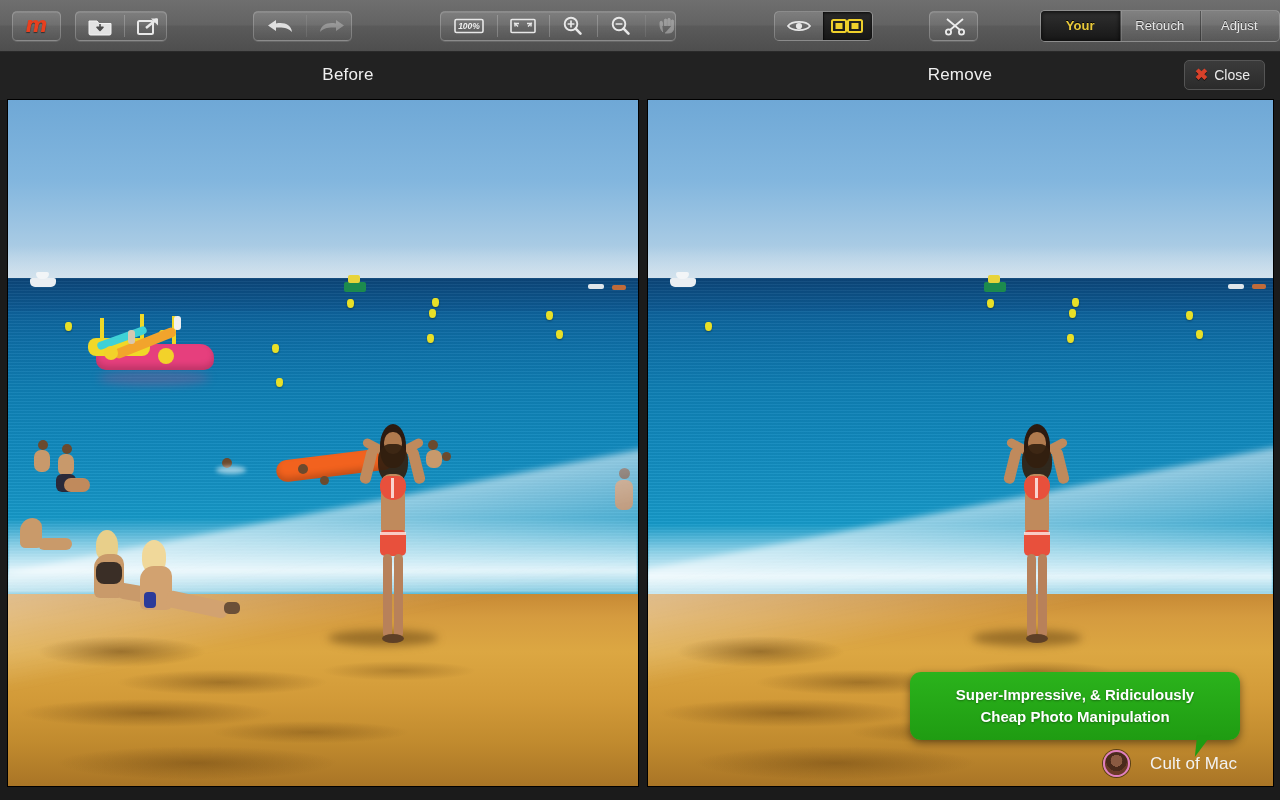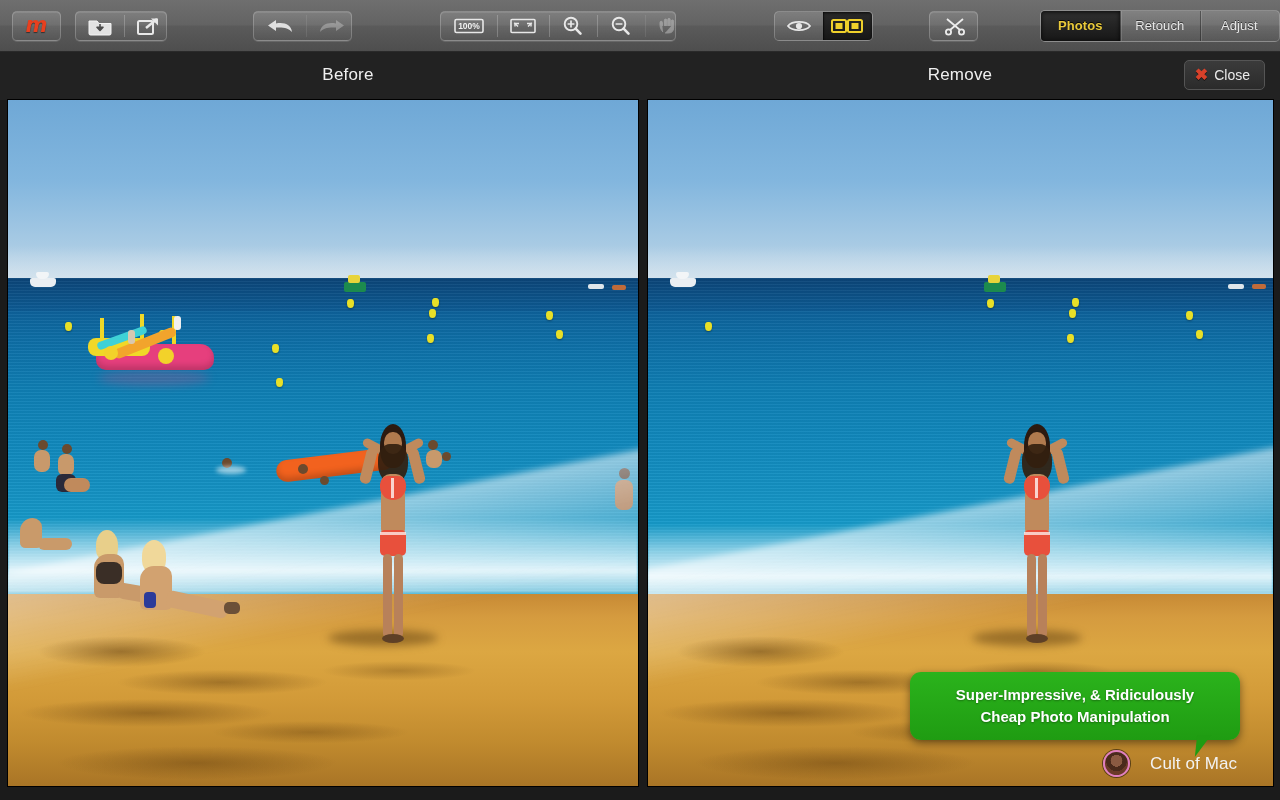--- a/index.html
+++ b/index.html
@@ -297,21 +297,21 @@
           <path d="M11 4 L3 9.5 L11 15 V11.5 C18 11 24 12 27 16 C26 9 20 6 11 7.5 Z" fill="#e0e0e0"></path>
         </svg>
       </div>
       <div class="tb-btn dim">
         <svg width="30" height="20" viewBox="0 0 30 20">
           <path d="M19 4 L27 9.5 L19 15 V11.5 C12 11 6 12 3 16 C4 9 10 6 19 7.5 Z" fill="#cfcfcf"></path>
         </svg>
       </div>
     </div>
 
-    <div class="tb-group" style="margin-left:88px;">
+    <div class="tb-group" style="margin-left:88px;font-style:italic;">
       <div class="tb-btn">
         <svg width="34" height="20" viewBox="0 0 34 20">
           <rect x="3" y="3.5" width="28" height="13" rx="1.5" fill="none" stroke="#e8e8e8" stroke-width="1.6"></rect>
           <text x="17" y="13.3" font-family="Liberation Sans, sans-serif" font-size="8.5" font-weight="bold" fill="#f2f2f2" text-anchor="middle">100%</text>
         </svg>
       </div>
       <div class="tb-btn">
         <svg width="30" height="20" viewBox="0 0 30 20">
           <rect x="3" y="3.5" width="24" height="13" rx="1" fill="none" stroke="#e8e8e8" stroke-width="1.6"></rect>
           <path d="M7 7.5 L11 7.5 M7 7.5 L7 10.5 M23 7.5 L19 7.5 M23 7.5 L23 10.5" stroke="#e8e8e8" stroke-width="1.4"></path>
@@ -362,21 +362,21 @@
       <div class="tb-btn">
         <svg width="28" height="20" viewBox="0 0 28 20">
           <path d="M6 3 L19 14 M22 3 L9 14" stroke="#ececec" stroke-width="1.8" fill="none"></path>
           <circle cx="7.5" cy="16" r="2.6" fill="none" stroke="#ececec" stroke-width="1.8"></circle>
           <circle cx="20.5" cy="16" r="2.6" fill="none" stroke="#ececec" stroke-width="1.8"></circle>
         </svg>
       </div>
     </div>
 
     <div class="modetabs" style="margin-left:62px;">
-      <div class="mtab active">Photos</div>
+      <div class="mtab active">Your</div>
       <div class="mtab">Retouch</div>
       <div class="mtab">Adjust</div>
     </div>
   </div>
 
   <div class="headerbar">
     <div class="hdr-label" id="label-before">Before</div>
     <div class="hdr-label" id="label-after">Remove</div>
     <div class="close-btn">
       <span class="close-x">✖</span>

